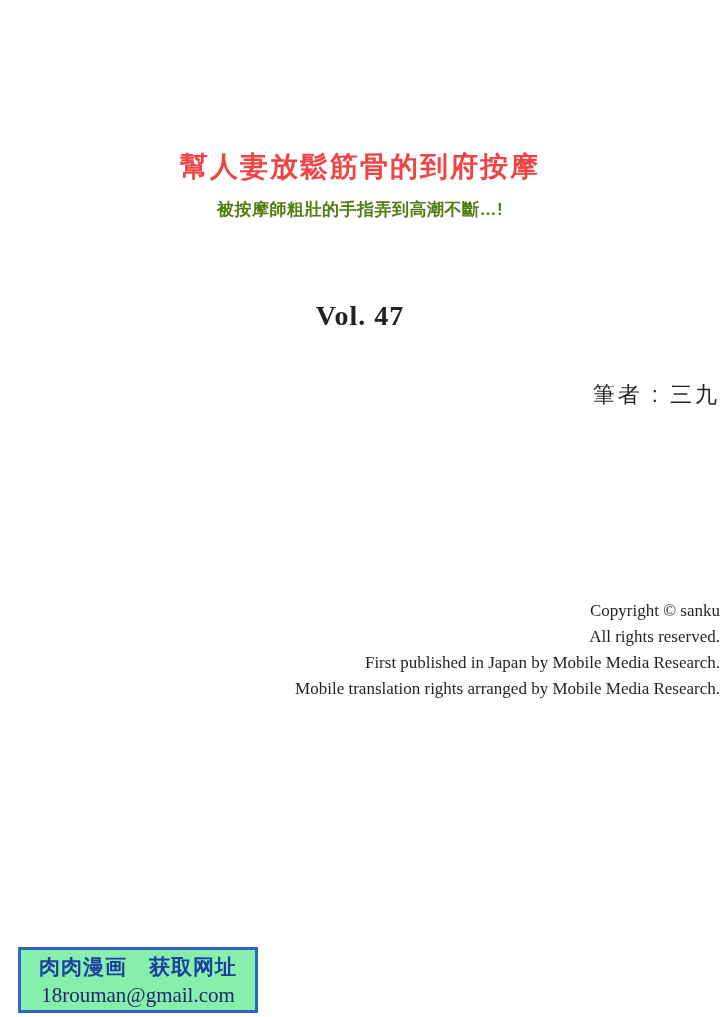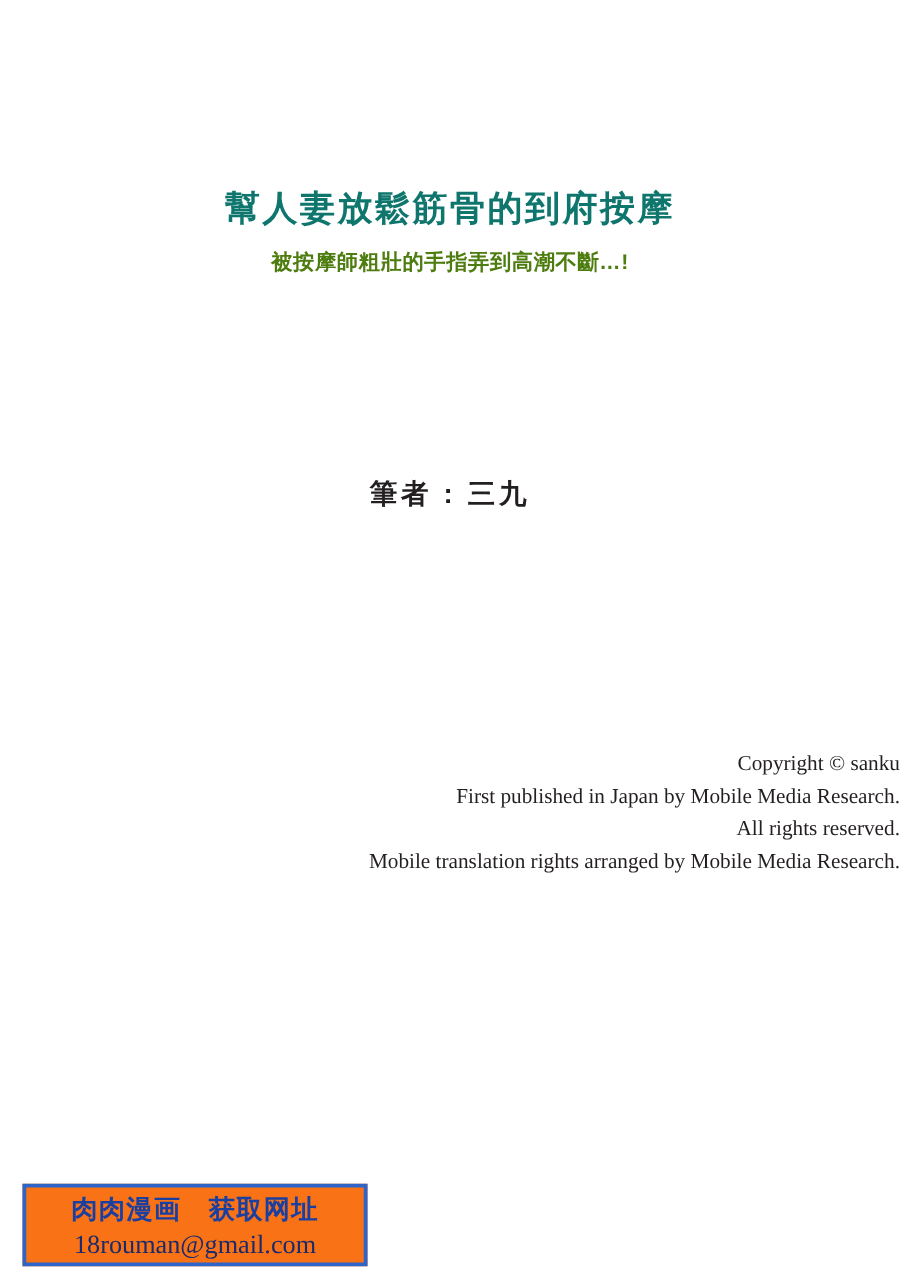--- a/index.html
+++ b/index.html
@@ -27,21 +27,21 @@
     left: 0;
     right: 0;
     text-align: center;
   }
 
   .main-title {
     font-family: "Liberation Sans", sans-serif;
     font-size: 28px;
     font-weight: 700;
     letter-spacing: 2px;
-    color: #0f766e;
+    color: #ef4444;
     line-height: 1.2;
     margin: 0;
     white-space: nowrap;
   }
 
   .subtitle {
     font-family: "Liberation Sans", sans-serif;
     font-size: 17px;
     font-weight: 700;
     letter-spacing: 0.5px;
@@ -61,24 +61,24 @@
     font-weight: 700;
     letter-spacing: 1px;
     color: #231f20;
   }
 
   .author {
     position: absolute;
     top: 380px;
     left: 0;
     right: 0;
-    text-align: center;
+    text-align: right;
     font-family: "Liberation Sans", sans-serif;
     font-size: 22px;
-    font-weight: 700;
+    font-weight: 400;
     letter-spacing: 3px;
     color: #231f20;
   }
 
   .copyright {
     position: absolute;
     top: 598px;
     left: 0;
     right: 0;
     text-align: right;
@@ -88,23 +88,23 @@
     color: #231f20;
   }
   .copyright div {
     white-space: nowrap;
   }
 
   .watermark {
     position: absolute;
     left: 18px;
     bottom: 4px;
-    width: 276px;
+    width: 240px;
     height: 66px;
-    background: #f97316;
+    background: #86efac;
     border: 3px solid #2f64c8;
     box-sizing: border-box;
     display: flex;
     flex-direction: column;
     align-items: center;
     justify-content: center;
     padding: 2px 0;
   }
   .watermark-top {
     font-family: "Liberation Sans", sans-serif;
@@ -127,27 +127,28 @@
 </head>
 <body>
 
 <div class="page">
 
   <div class="title-block">
     <h1 class="main-title">幫人妻放鬆筋骨的到府按摩</h1>
     <p class="subtitle">被按摩師粗壯的手指弄到高潮不斷…!</p>
   </div>
 
+  <div class="volume">Vol. 47</div>
 
   <div class="author">筆者 : 三九</div>
 
   <div class="copyright">
     <div>Copyright © sanku</div>
+    <div>All rights reserved.</div>
     <div>First published in Japan by Mobile Media Research.</div>
-    <div>All rights reserved.</div>
     <div>Mobile translation rights arranged by Mobile Media Research.</div>
   </div>
 
   <div class="watermark">
     <div class="watermark-top">肉肉漫画　获取网址</div>
     <div class="watermark-bottom">18rouman@gmail.com</div>
   </div>
 
 </div>
 

